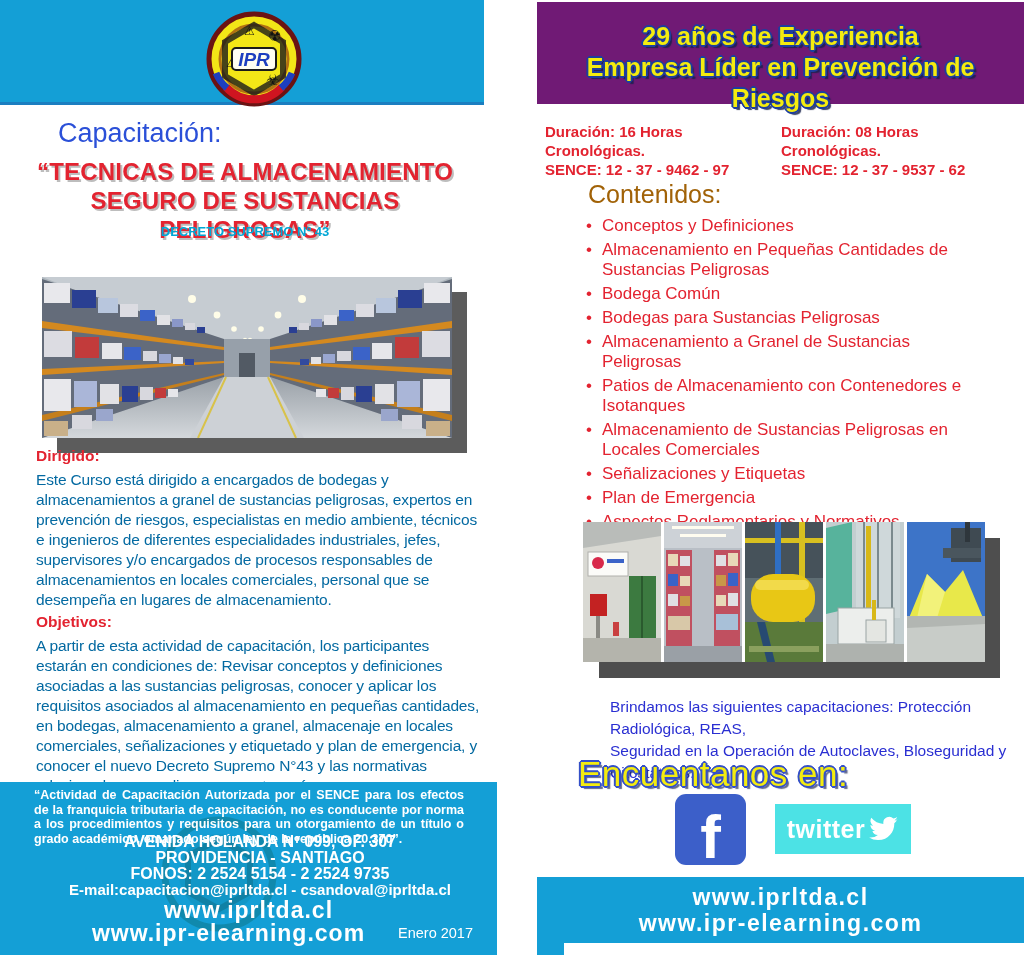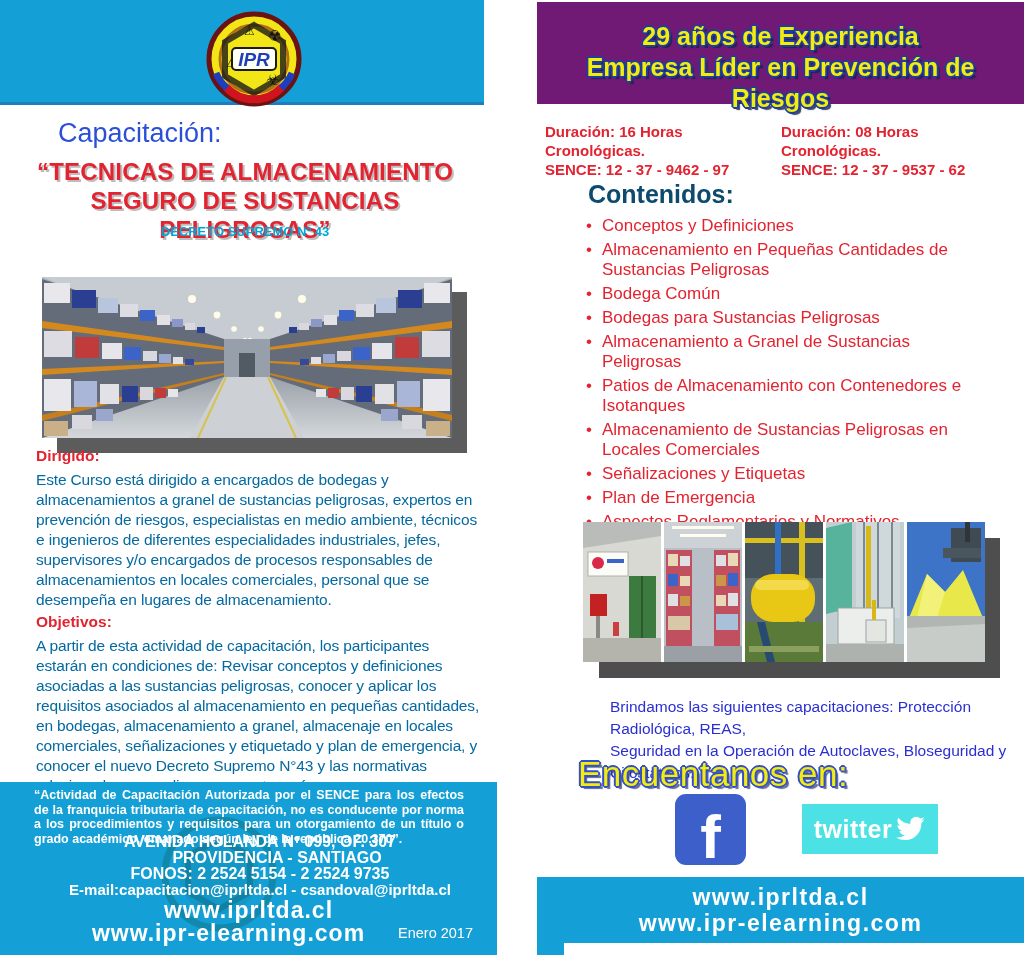--- a/index.html
+++ b/index.html
@@ -22,56 +22,56 @@
   .dirigido-b{left:36px;top:470px;}
   .objetivos-h{left:36px;top:613px;}
   .objetivos-b{left:36px;top:636px;}
 
   .lp-footer{left:0;top:782px;width:497px;height:173px;background:#149fd6;color:#ffffff;}
   .watermark{left:160px;top:815px;width:118px;height:118px;opacity:.30;}
   .disclaimer{left:34px;top:788px;width:430px;font-size:12.5px;line-height:14.5px;font-weight:bold;
               color:#ffffff;text-align:justify;}
   .addr{width:520px;text-align:center;color:#ffffff;font-weight:bold;}
   .addr1{left:0;top:833px;font-size:16px;}
-  .addr2{left:17px;top:849px;font-size:16px;}
+  .addr2{left:0;top:849px;font-size:16px;}
   .fonos{left:0;top:865px;font-size:16px;}
   .email{left:0;top:881px;font-size:15px;}
   .web-big{width:497px;text-align:center;color:#ffffff;font-weight:bold;font-size:23px;letter-spacing:1px;}
   .web1{left:0;top:897px;}
   .web2{left:-20px;top:920px;}
   .date{left:398px;top:925px;font-size:14.5px;color:#ffffff;font-weight:normal;}
 
   
   .rp-header{left:537px;top:2px;width:487px;height:102px;background:#701a75;text-align:center;padding-top:0;}
   .rp-header .l1{margin-top:19px;}
   .rp-header div{font-size:25px;font-weight:bold;color:#f4ec0f;line-height:31px;
     text-shadow:-2px 0 0 #1d3e9e,2px 0 0 #1d3e9e,0 -2px 0 #1d3e9e,0 2px 0 #1d3e9e,
                 -1px -1px 0 #1d3e9e,1px 1px 0 #1d3e9e,-1px 1px 0 #1d3e9e,1px -1px 0 #1d3e9e,
                 3px 3px 1px rgba(23,34,77,.85);}
   .durations{left:545px;top:122px;width:472px;display:flex;}
   .durations .col{flex:1;text-align:left;font-size:15px;line-height:19px;font-weight:bold;color:#e32330;}
-  .contenidos-h{left:588px;top:180px;font-size:25px;font-weight:bold;color:#0c4a6e;}
+  .contenidos-h{left:588px;top:180px;font-size:25px;font-weight:normal;color:#a16207;}
   .contents{left:585px;top:216px;width:400px;}
   .contents ul{list-style:none;margin:0;padding:0;}
   .contents li{position:relative;padding-left:17px;margin-bottom:4px;
                font-size:17px;line-height:20px;color:#e32330;}
   .contents li::before{content:"•";position:absolute;left:1px;top:0;color:#e32330;}
   .strip-shadow{left:599px;top:538px;width:401px;height:140px;background:#4e4e4e;}
   .strip{left:583px;top:522px;width:402px;height:140px;display:flex;gap:3px;background:#ffffff;}
   .strip svg{display:block;}
   .brindamos{left:610px;top:696px;width:420px;font-size:15.5px;line-height:22px;color:#2a2fd2;}
   .findus{left:578px;top:754px;font-size:35px;font-weight:normal;color:#f4ec0f;letter-spacing:.5px;
     text-shadow:-2px 0 0 #3450c8,2px 0 0 #3450c8,0 -2px 0 #3450c8,0 2px 0 #3450c8,
                 -1px -1px 0 #3450c8,1px 1px 0 #3450c8,-1px 1px 0 #3450c8,1px -1px 0 #3450c8,
                 3px 3px 1px rgba(30,40,90,.7);}
   .fb{left:675px;top:794px;width:71px;height:71px;background:#3c5fc9;border-radius:11px;
       display:flex;align-items:flex-end;justify-content:center;overflow:hidden;cursor:pointer;}
   .fb span{font-size:62px;line-height:56px;font-weight:bold;color:#ffffff;}
   .tw{left:775px;top:804px;width:136px;height:50px;background:#4ce2e5;display:flex;align-items:center;
-      justify-content:center;gap:2px;cursor:pointer;margin-left:27px;}
+      justify-content:center;gap:2px;cursor:pointer;}
   .tw .tw-label{font-size:25px;font-weight:bold;color:#ffffff;letter-spacing:.5px;}
   .rp-footer{left:537px;top:877px;width:487px;height:66px;background:#149fd6;text-align:center;}
   .rp-footer div{color:#ffffff;font-weight:bold;font-size:23px;letter-spacing:1.5px;line-height:26px;}
   .rp-footer .w1{margin-top:7px;}
   .rp-footer-tab{left:537px;top:943px;width:27px;height:12px;background:#149fd6;}
 </style>
 </head>
 <body>
 
 <div class="page">

